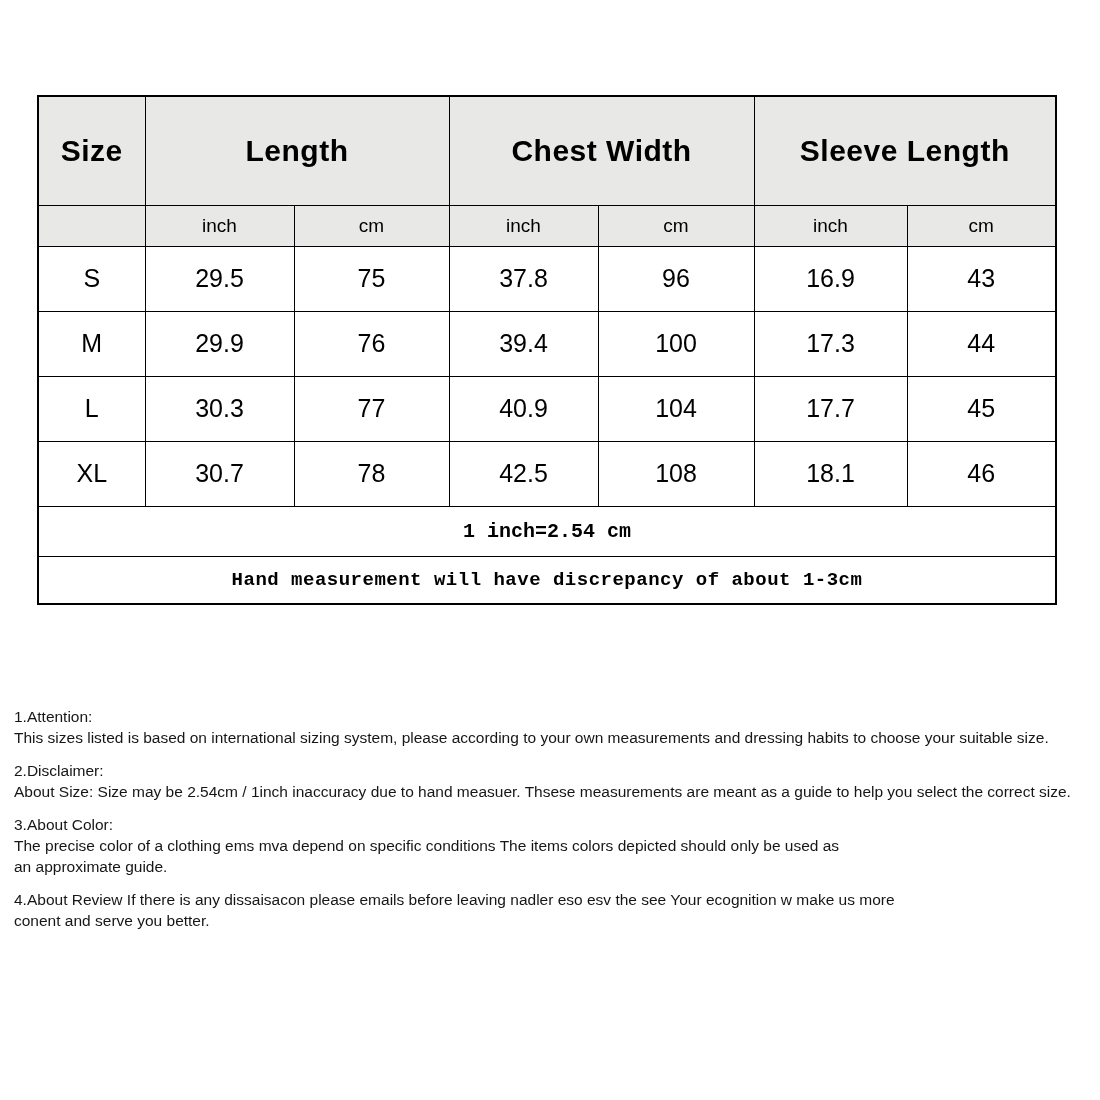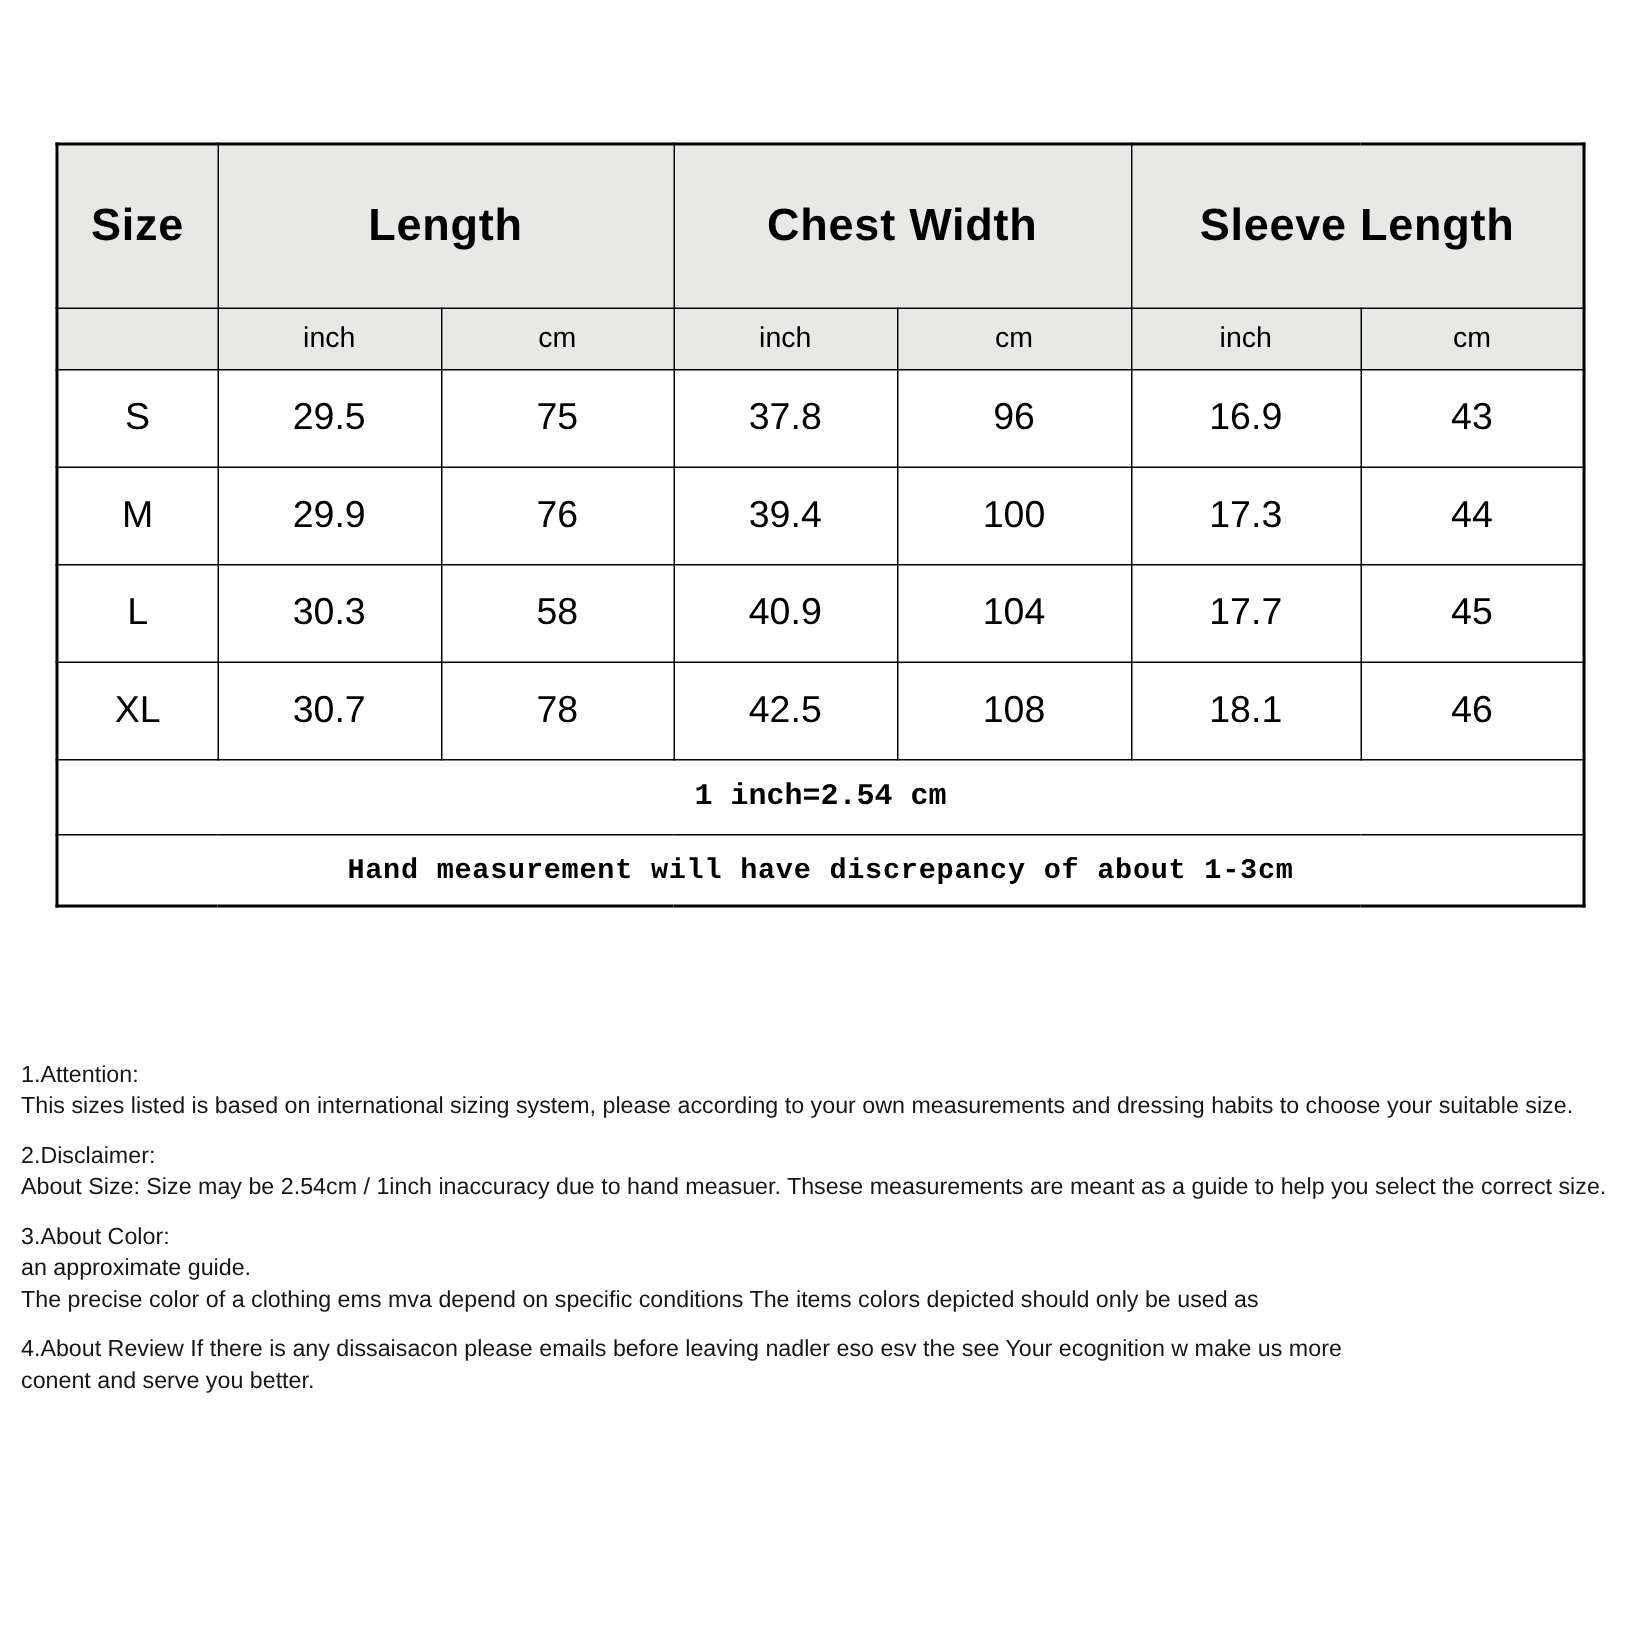--- a/index.html
+++ b/index.html
@@ -124,21 +124,21 @@
       <td>76</td>
       <td>39.4</td>
       <td>100</td>
       <td>17.3</td>
       <td>44</td>
     </tr>
 
     <tr class="data-row">
       <td>L</td>
       <td>30.3</td>
-      <td>58</td>
+      <td>77</td>
       <td>40.9</td>
       <td>104</td>
       <td>17.7</td>
       <td>45</td>
     </tr>
 
     <tr class="data-row">
       <td>XL</td>
       <td>30.7</td>
       <td>78</td>
@@ -162,22 +162,22 @@
     <div class="note">
       <div class="note-line">1.Attention:</div>
       <div class="note-line">This sizes listed is based on international sizing system, please according to your own measurements and dressing habits to choose your suitable size.</div>
     </div>
     <div class="note">
       <div class="note-line">2.Disclaimer:</div>
       <div class="note-line">About Size: Size may be 2.54cm / 1inch inaccuracy due to hand measuer. Thsese measurements are meant as a guide to help you select the correct size.</div>
     </div>
     <div class="note">
       <div class="note-line">3.About Color:</div>
+      <div class="note-line">The precise color of a clothing ems mva depend on specific conditions The items colors depicted should only be used as</div>
       <div class="note-line">an approximate guide.</div>
-      <div class="note-line">The precise color of a clothing ems mva depend on specific conditions The items colors depicted should only be used as</div>
     </div>
     <div class="note">
       <div class="note-line">4.About Review If there is any dissaisacon please emails before leaving nadler eso esv the see Your ecognition w make us more</div>
       <div class="note-line">conent and serve you better.</div>
     </div>
   </div>
 
 </div>
 
 </body></html>

